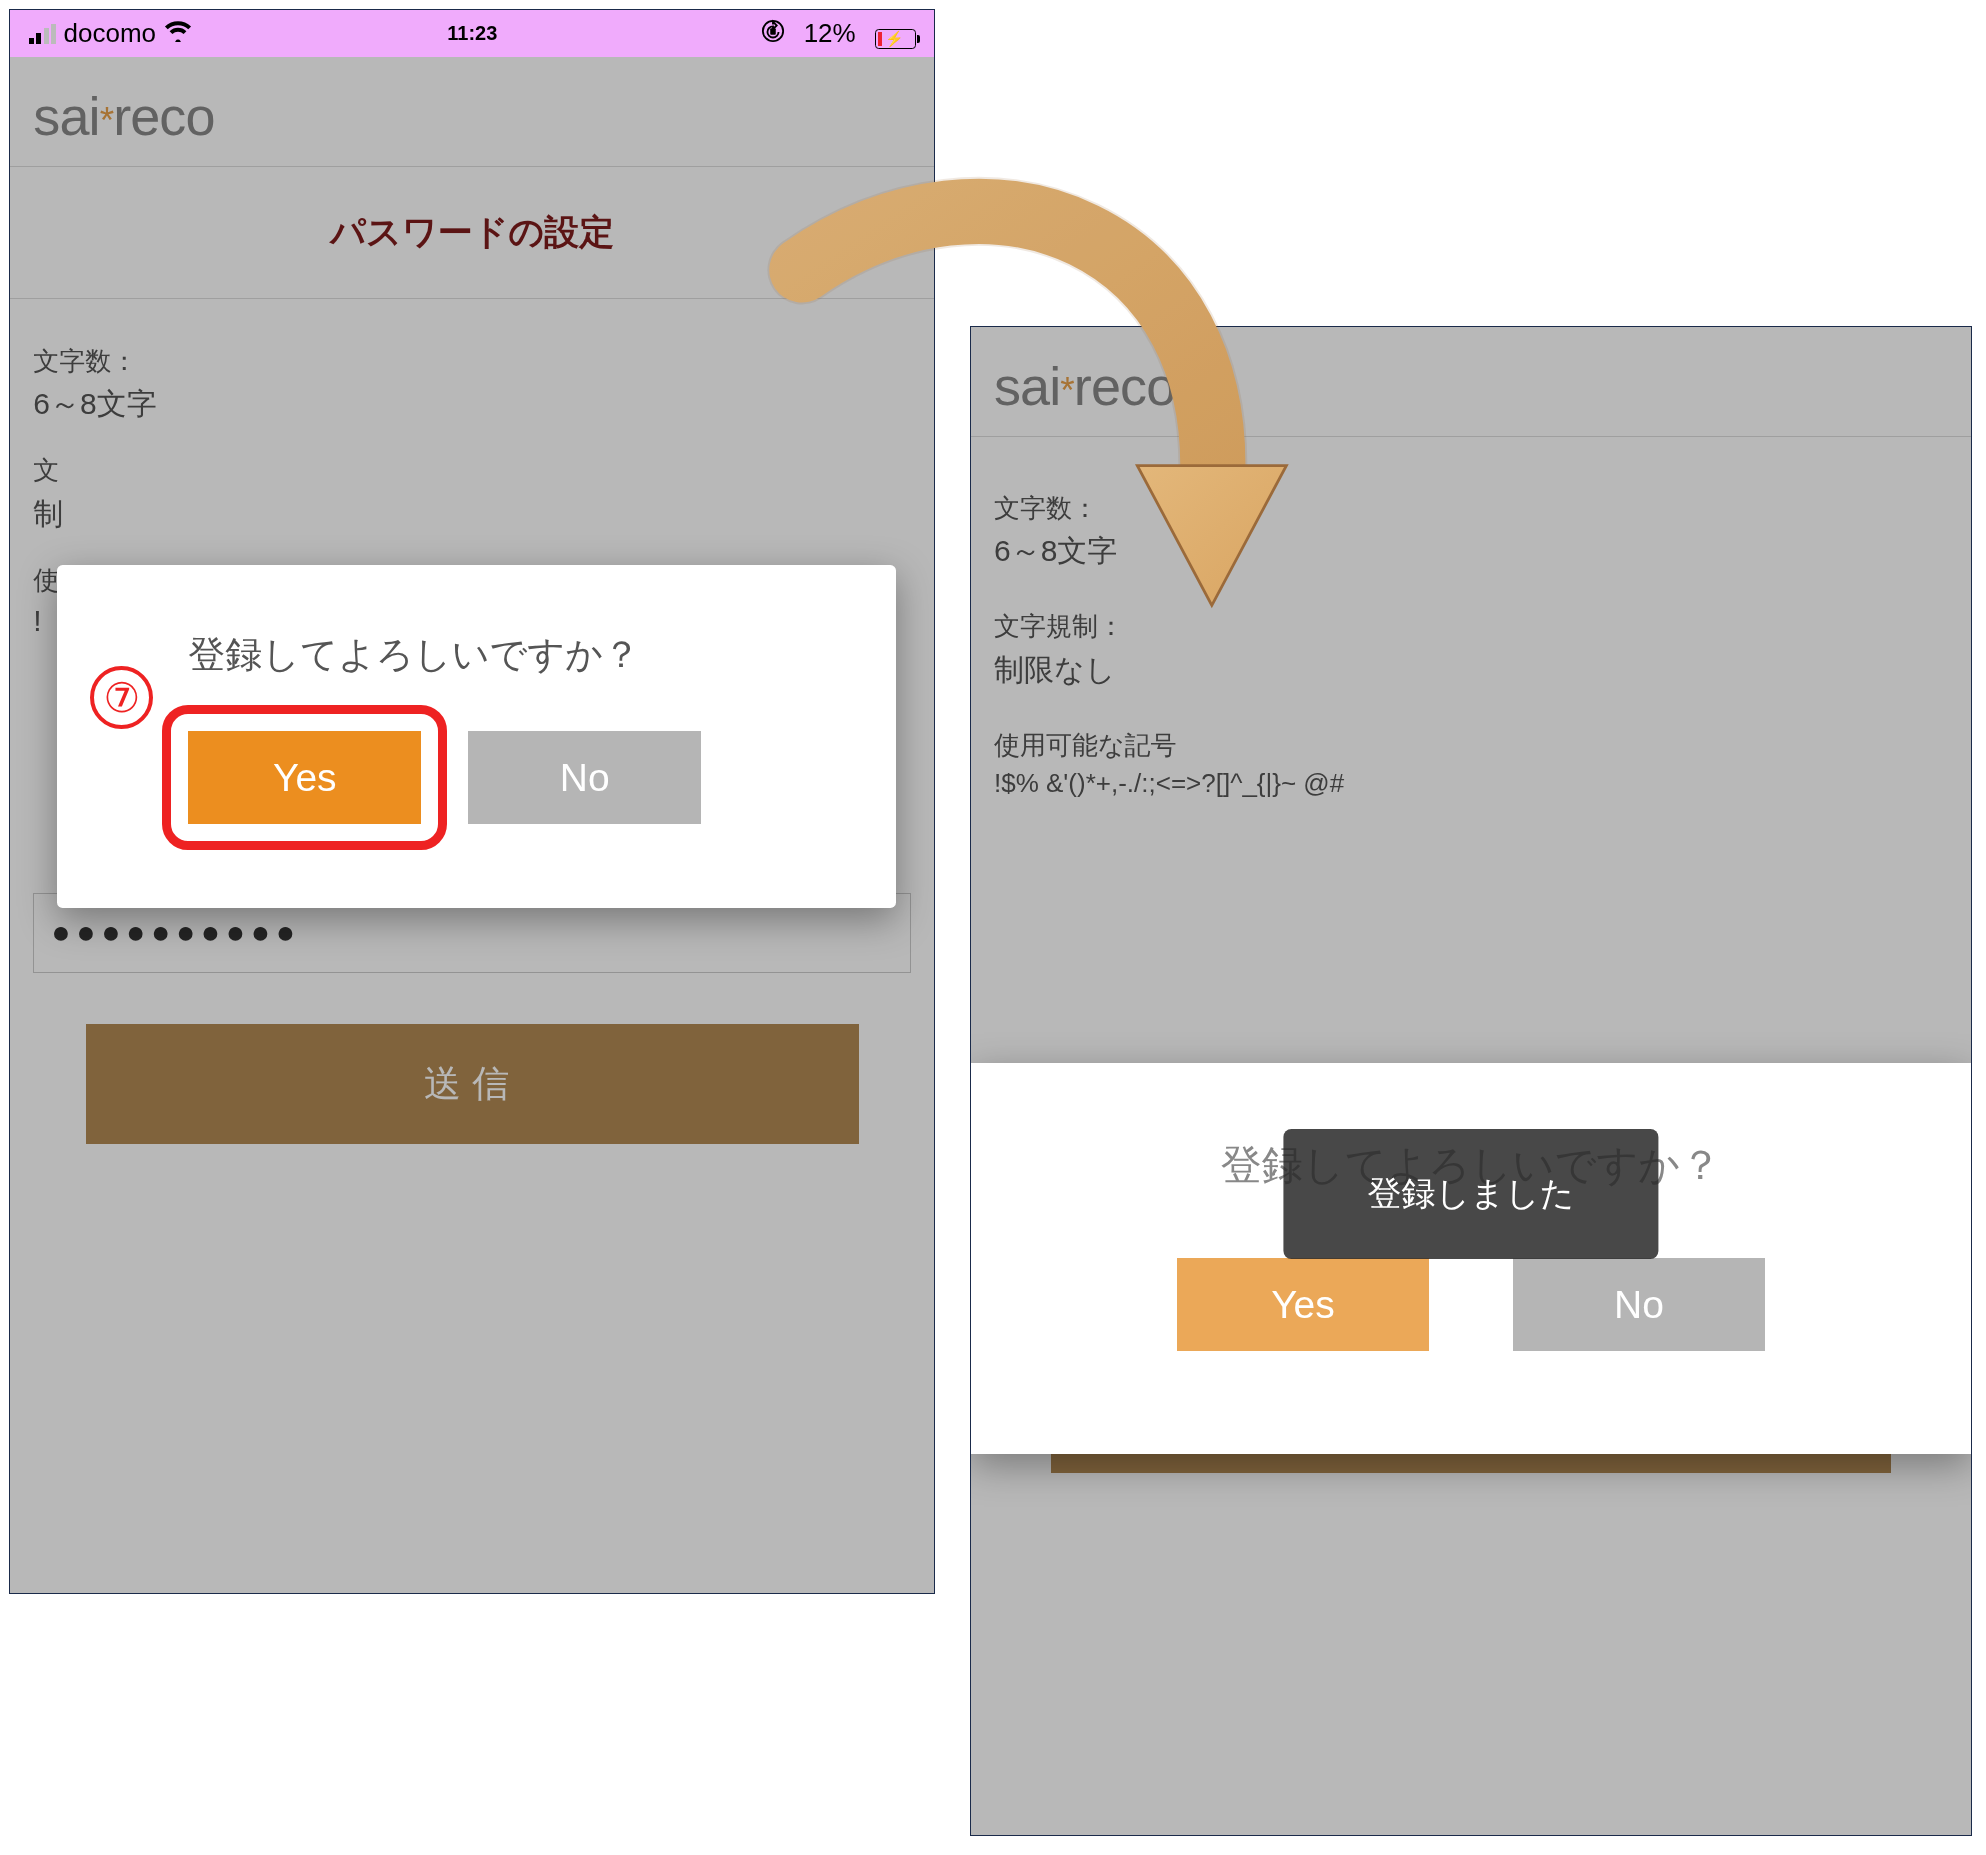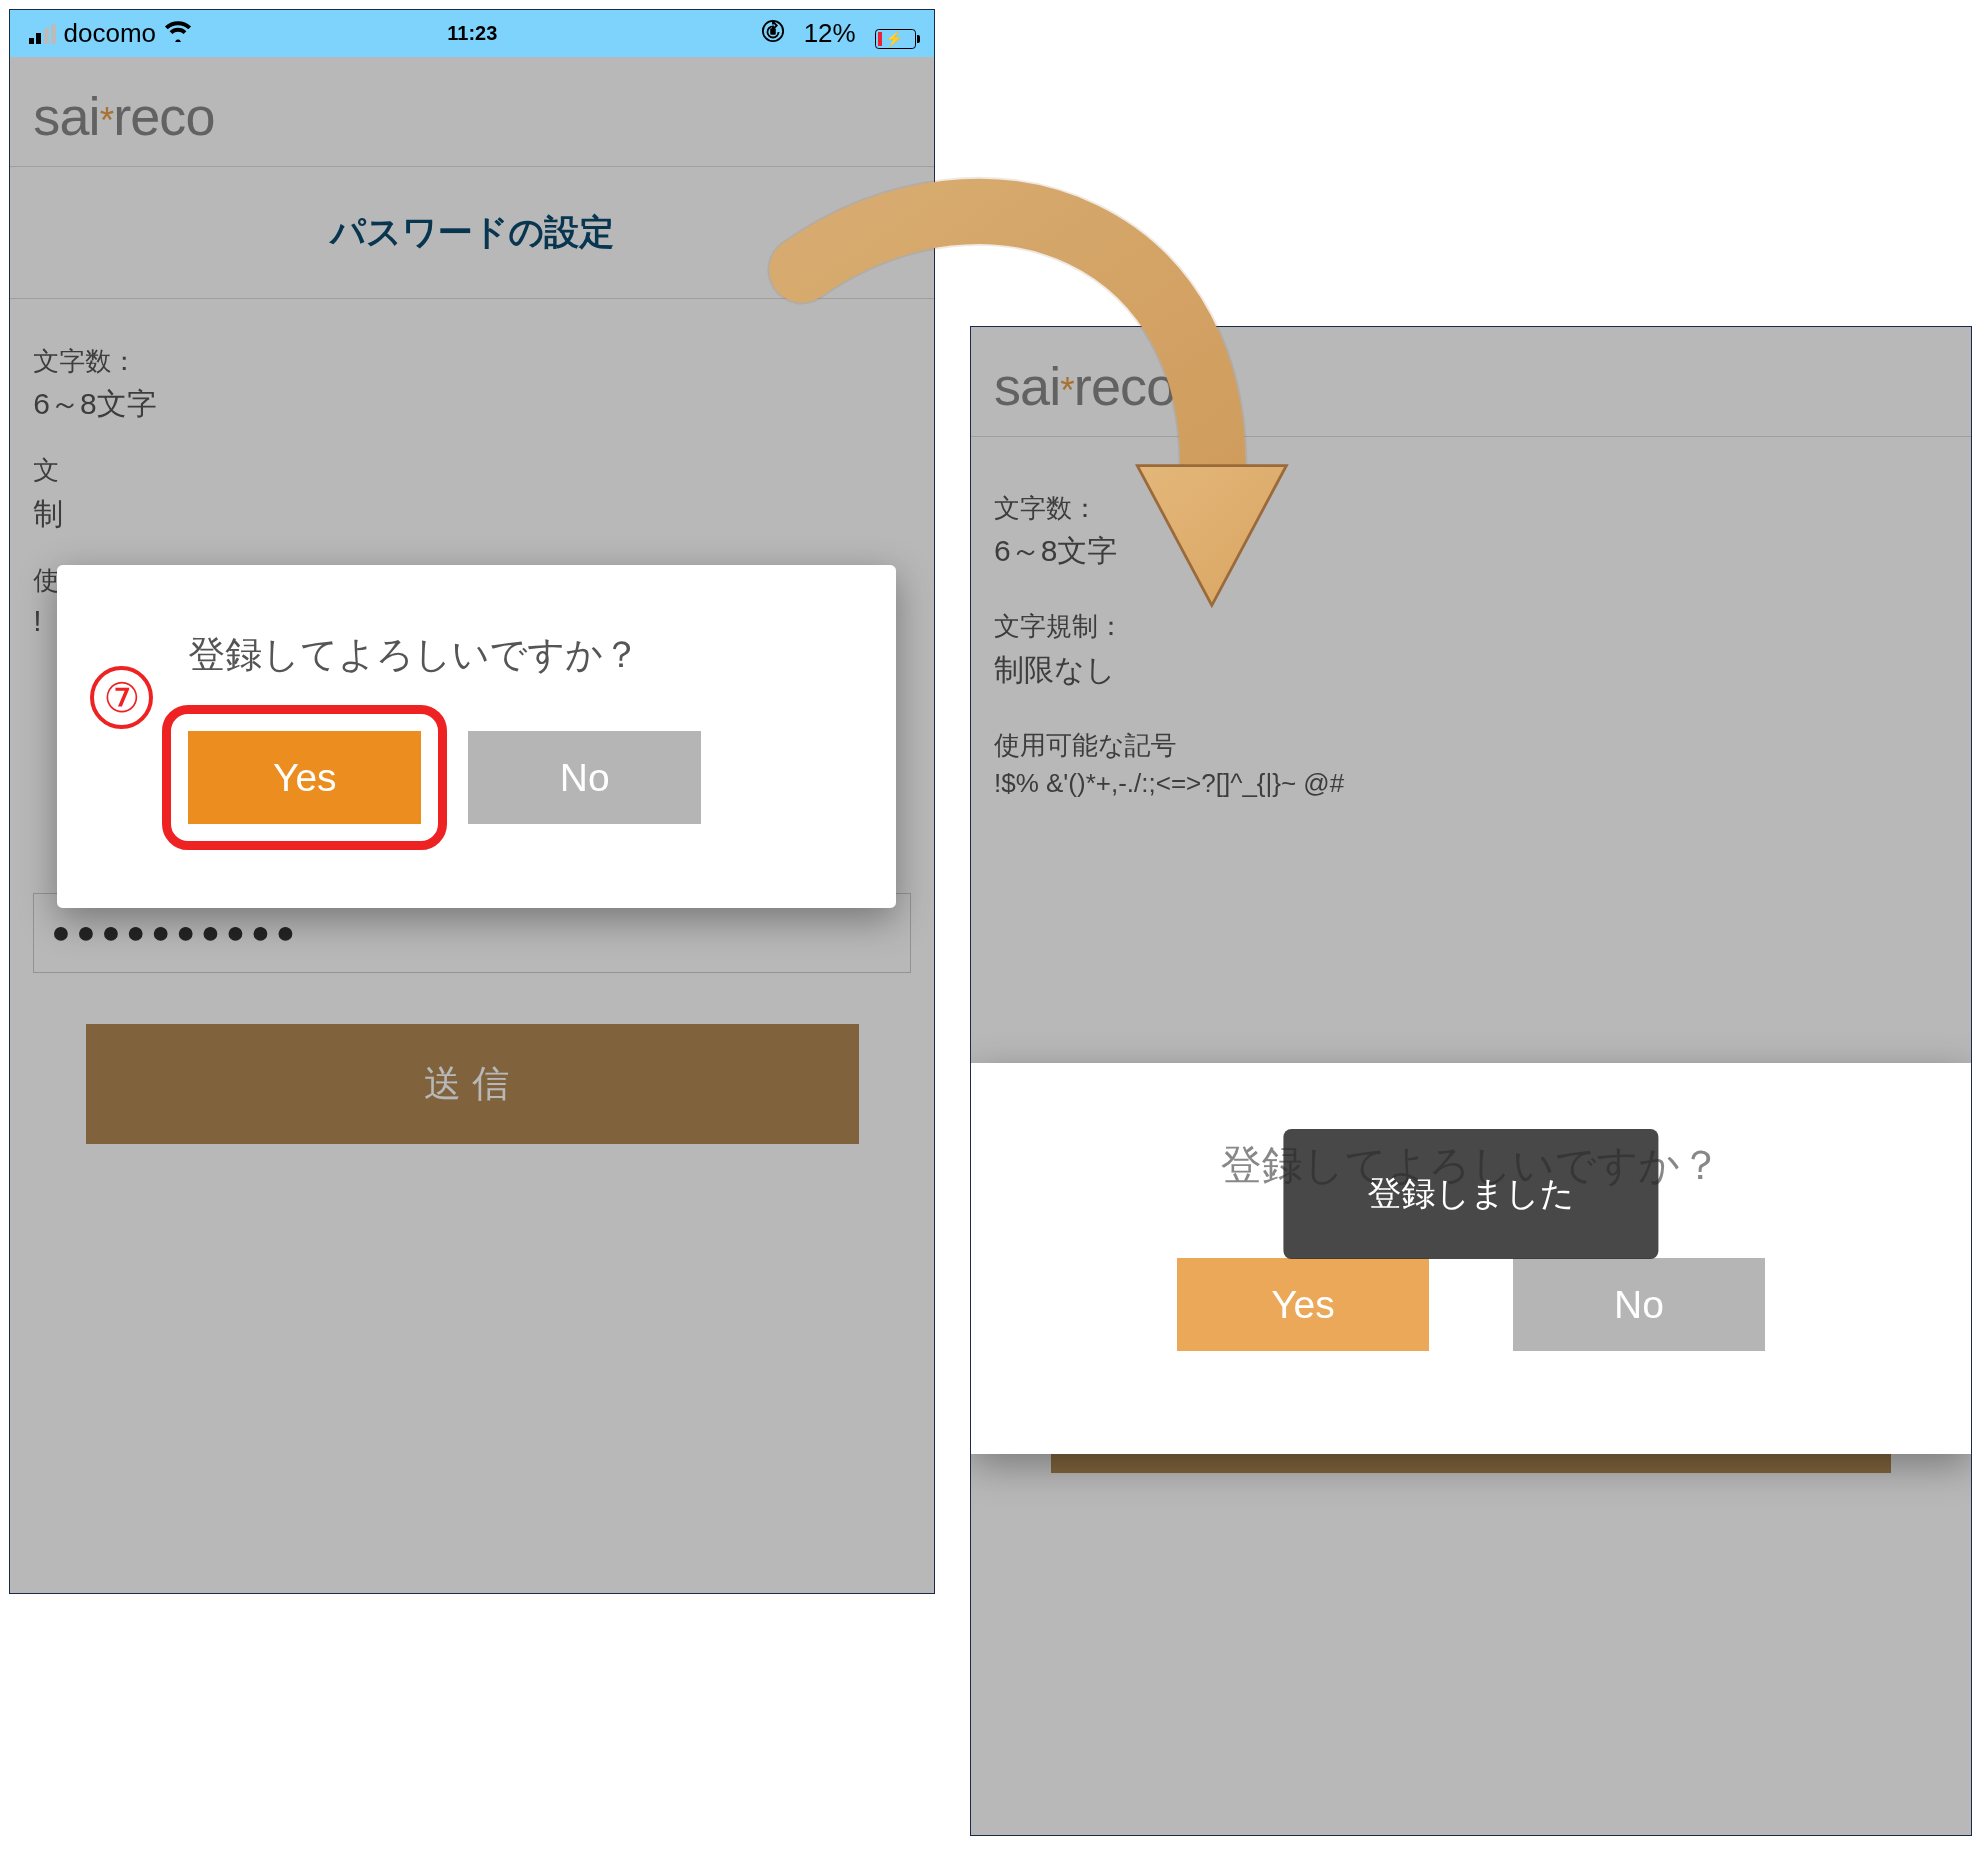--- a/index.html
+++ b/index.html
@@ -39,21 +39,21 @@
       height: 47px;
       display: flex;
       align-items: center;
       justify-content: space-between;
       padding: 0 18.6px;
       font-size: 26px;
       font-weight: 500;
       color: #000;
       position: relative;
       z-index: 1;
-      background: #7dd3fc;
+      background: #f0abfc;
     }
     .status-left { display: flex; align-items: center; gap: 7.5px; }
     .status-right { display: flex; align-items: flex-end; gap: 19px; }
     .signal-bars { display: flex; align-items: flex-end; gap: 2.8px; height: 20.5px; }
     .signal-bars span { width: 4.7px; background: #000; }
     .signal-bars span:nth-child(1){height:6.5px;} .signal-bars span:nth-child(2){height:11.2px;}
     .signal-bars span:nth-child(3){height:16px;background:#bbb;} .signal-bars span:nth-child(4){height:20.5px;background:#bbb;}
     .wifi-icon { font-size: 24px; }
     .clock { font-weight: 700; font-size: 20px; position:absolute; left:50%; transform:translateX(-50%);}
     .battery-box { display:inline-block; width:41px; height:20.5px; border:1.9px solid #000; border-radius:3.7px; position:relative; }
@@ -68,21 +68,21 @@
       border-bottom: 1.9px solid #ddd;
       background: #fff;
     }
     .logo { font-size: 54px; font-weight: 400; color: #888; letter-spacing: -0.9px; font-family: sans-serif;}
     .logo .star { color: #e8a04a; font-size: 37px; vertical-align: middle;}
     .page-title-bar {
       text-align: center;
       padding: 42px 0;
       font-size: 35px;
       font-weight: 600;
-      color: #0c4a6e;
+      color: #7f1d1d;
       border-bottom: 1.9px solid #ddd;
       background:#fff;
     }
     .content { padding: 28px 23px; color:#555; background:#fff;}
     .rule-label { font-size: 26px; margin-top: 17px;}
     .rule-value { font-size: 30px; margin-top: 5.6px;}
 
     .field-row { display:flex; align-items:center; gap:11.2px; margin-top:37px;}
     .person-icon { width:32px; height:32px; color:#aaa;}
     .field-label { font-size: 30px; color:#888;}

